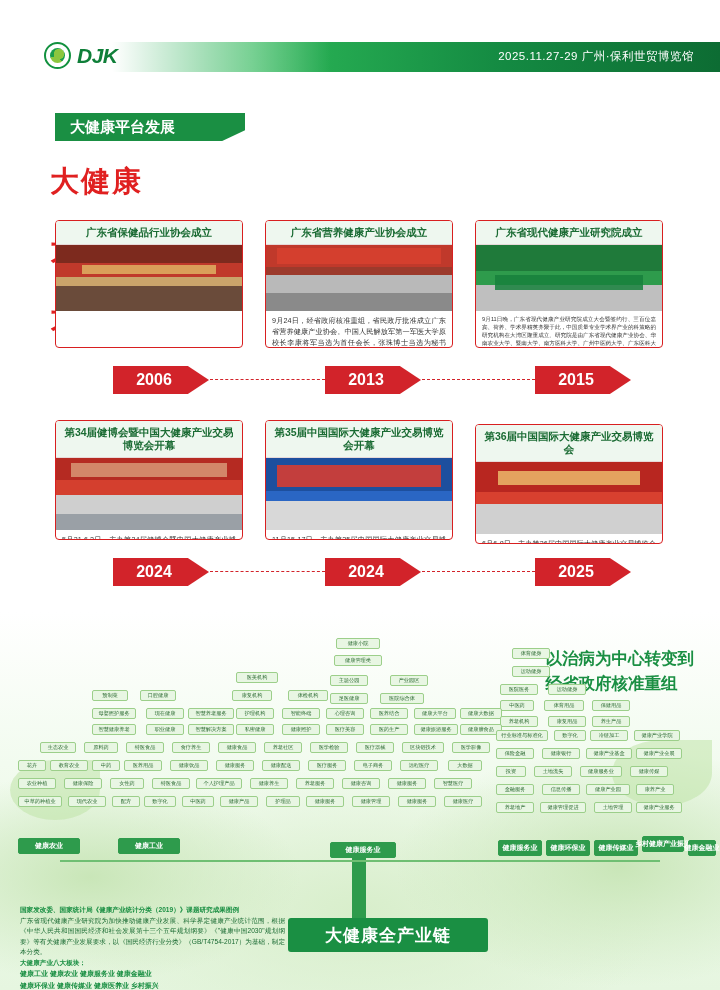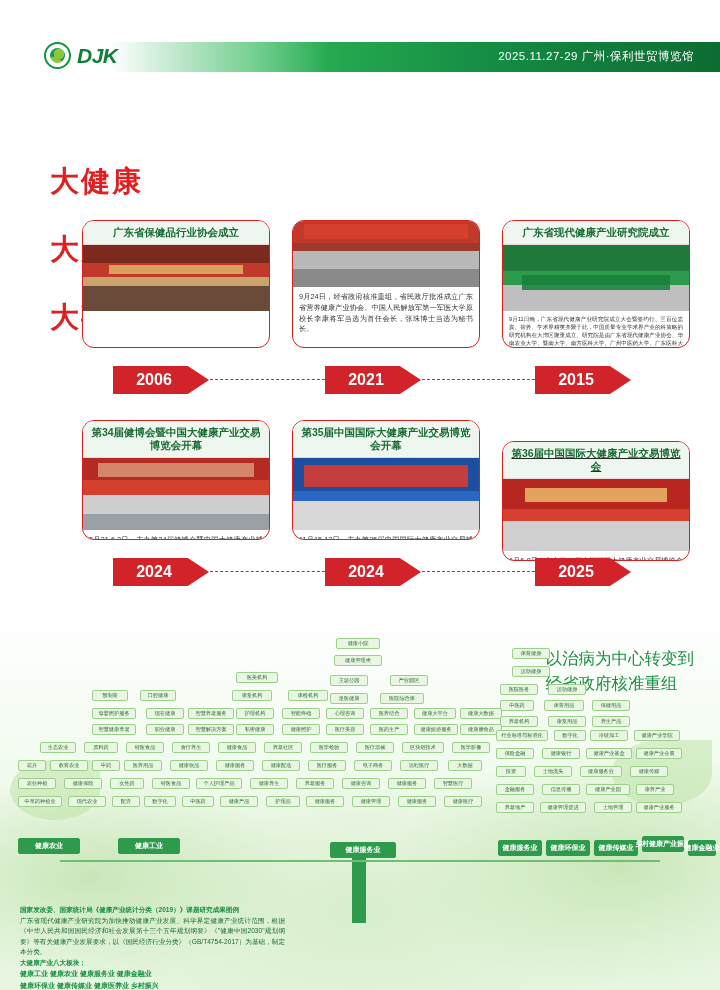--- a/index.html
+++ b/index.html
@@ -55,22 +55,22 @@
     clip-path: polygon(0 0, 100% 0, 100% 62%, 88% 100%, 0 100%);
   }
 
   
   .big-title { position:absolute; left:50px; top:162px; display:flex; align-items:flex-end; gap:28px;flex-direction:column;}
   .big-title .t { font-size:29px; font-weight:bold; color:#e02020; letter-spacing:2px; }
   .big-title .arrows { font-size:19px; font-weight:bold; color:#e02020; letter-spacing:-1px; padding-bottom:3px;}
 
   
   .card {
-    position:absolute; width:188px; border:1.6px solid #d81f20; border-radius:12px;
-    background:#fff; overflow:hidden;margin-left:27px;
+    position:absolute; width:188px; border:1.6px solid #d81f20; border-radius:4px;
+    background:#fff; overflow:hidden;
   }
   .card-head {
     background:#eef7ef; color:#1a6b33; font-size:10.5px; font-weight:bold;
     text-align:center; padding:5px 4px; line-height:1.25; border-bottom:1px solid #e7d9d9;
   }
   .card-photo { height:66px; width:100%; position:relative; overflow:hidden; }
   .card-body { font-size:7.2px; line-height:1.5; padding:5px 6px 6px; color:#333; text-align:justify;}
 
   
   .ph1 { background:linear-gradient(#7d2a1e 0 28%, #c0392b 28% 48%, #caa46b 48% 62%, #6a4b3a 62% 100%); }
@@ -104,21 +104,21 @@
     background:
       radial-gradient(ellipse 300px 150px at 90px 265px, #c9e6b8 0%, rgba(201,230,184,0) 70%),
       radial-gradient(ellipse 320px 170px at 620px 255px, #c9e6b8 0%, rgba(201,230,184,0) 70%),
       radial-gradient(ellipse 420px 200px at 360px 300px, #d8eecb 0%, rgba(216,238,203,0) 72%),
       linear-gradient(#ffffff 0%, #f2fbef 40%, #e6f6e0 100%);
   }
   .leaf-deco{position:absolute;border-radius:50% 0 50% 50%;background:#bfe3a8;opacity:.55;}
 
   .bottom-slogan {
     position:absolute; right:26px; top:646px; text-align:left;
-    color:#1a8f43; font-size:16.5px; font-weight:normal; line-height:1.5;
+    color:#1a8f43; font-size:16.5px; font-weight:bold; line-height:1.5;
   }
   .tree-title-band{
     position:absolute; left:288px; top:918px; width:200px; height:34px;
     background:#1a8f43; border-radius:3px;
     display:flex;align-items:center;justify-content:center;
     color:#fff;font-size:17px;font-weight:bold;letter-spacing:1px;
   }
 
   
   .note {
@@ -145,65 +145,67 @@
 
   <div class="header">
     <div class="header-bar"></div>
     <div class="logo">
       <span class="logo-mark"></span>
       <span class="logo-text">DJK</span>
     </div>
     <div class="header-date">2025.11.27-29  广州·保利世贸博览馆</div>
   </div>
 
+  <div class="section-tag">大健康平台发展</div>
 
   <div class="big-title">
     <span class="t">大健康</span>
     <span class="t">大产业</span>
     <span class="t">大事记</span>
     <span class="arrows">&gt;&gt;&gt;</span>
   </div>
 
   <div class="card" style="left:55px; top:220px; height:128px;">
     <div class="card-head">广东省保健品行业协会成立</div>
     <div class="card-photo ph1"></div>
   </div>
 
   <div class="card" style="left:265px; top:220px; height:128px;">
+    <div class="card-head">广东省营养健康产业协会成立</div>
     <div class="card-photo ph2"></div>
     <div class="card-body">9月24日，经省政府核准重组，省民政厅批准成立广东省营养健康产业协会。中国人民解放军第一军医大学原校长李康将军当选为首任会长，张珠博士当选为秘书长。</div>
   </div>
 
   <div class="card" style="left:475px; top:220px; height:128px;">
     <div class="card-head">广东省现代健康产业研究院成立</div>
     <div class="card-photo ph3"></div>
     <div class="card-body" style="font-size:5.6px;line-height:1.42;">9月11日晚，广东省现代健康产业研究院成立大会暨签约行、三百位嘉宾、荷荠、学术界精英齐聚于此，中国质量专业学术界产业的科策略的研究机构在大湾区隆重成立。研究院是由广东省现代健康产业协会、华南农业大学、暨南大学、南方医科大学、广州中医药大学、广东医科大学、广东药科大学共同发起，经广东省人民政府核准成立的省一级科研机构。</div>
   </div>
 
   <div class="yearwrap" style="left:0; top:366px; width:720px;">
     <div class="year" style="left:113px;">2006</div>
     <div class="dashline" style="left:210px; width:115px;"></div>
-    <div class="year" style="left:325px;">2021</div>
+    <div class="year" style="left:325px;">2013</div>
     <div class="dashline" style="left:422px; width:113px;"></div>
     <div class="year" style="left:535px;">2015</div>
   </div>
 
   <div class="card" style="left:55px; top:420px; height:120px;">
     <div class="card-head">第34届健博会暨中国大健康产业交易博览会开幕</div>
     <div class="card-photo ph4" style="height:72px;"></div>
     <div class="card-body">5月31-6.2日，主办第34届健博会暨中国大健康产业博览会在广州保利世贸博览馆开幕</div>
   </div>
 
   <div class="card" style="left:265px; top:420px; height:120px;">
     <div class="card-head">第35届中国国际大健康产业交易博览会开幕</div>
     <div class="card-photo ph5" style="height:72px;"></div>
     <div class="card-body">11月15-17日，主办第35届中国国际大健康产业交易博览会在广州保利世贸博览馆开幕</div>
   </div>
 
-  <div class="card" style="left:475px; top:441px; height:120px;text-decoration:underline;">
+  <div class="card" style="left:475px; top:424px; height:120px;">
     <div class="card-head">第36届中国国际大健康产业交易博览会</div>
     <div class="card-photo ph6" style="height:72px;"></div>
     <div class="card-body">6月6-8日，主办第36届中国国际大健康产业交易博览会在广州保利世贸博览馆开幕</div>
   </div>
 
   <div class="yearwrap" style="left:0; top:558px; width:720px;">
     <div class="year" style="left:113px;">2024</div>
     <div class="dashline" style="left:210px; width:115px;"></div>
     <div class="year" style="left:325px;">2024</div>
     <div class="dashline" style="left:422px; width:113px;"></div>
@@ -328,20 +330,21 @@
       <div class="node lv0" style="left: 18px; top: 838px; width: 62px; height: 16px;">健康农业</div>
       <div class="node lv0" style="left: 118px; top: 838px; width: 62px; height: 16px;">健康工业</div>
       <div class="node lv0" style="left: 330px; top: 842px; width: 66px; height: 16px;">健康服务业</div>
       <div class="node lv0" style="left: 498px; top: 840px; width: 44px; height: 16px;">健康服务业</div>
       <div class="node lv0" style="left: 546px; top: 840px; width: 44px; height: 16px;">健康环保业</div>
       <div class="node lv0" style="left: 594px; top: 840px; width: 44px; height: 16px;">健康传媒业</div>
       <div class="node lv0" style="left: 642px; top: 836px; width: 42px; height: 16px;">乡村健康产业振兴</div>
       <div class="node lv0" style="left: 688px; top: 840px; width: 28px; height: 16px;">健康金融业</div>
     </div>
 
+  <div class="tree-title-band">大健康全产业链</div>
 
   <div class="note">
     <div class="hl">国家发改委、国家统计局《健康产业统计分类（2019）》课题研究成果图例</div>
     <div>广东省现代健康产业研究院为加快推动健康产业发展、科学界定健康产业统计范围，根据《中华人民共和国国民经济和社会发展第十三个五年规划纲要》《"健康中国2030"规划纲要》等有关健康产业发展要求，以《国民经济行业分类》（GB/T4754-2017）为基础，制定本分类。</div>
     <div class="hl">大健康产业八大板块：</div>
     <div class="note-links">健康工业    健康农业    健康服务业    健康金融业</div>
     <div class="note-links">健康环保业  健康传媒业  健康医养业  乡村振兴</div>
   </div>
 
 </div>

